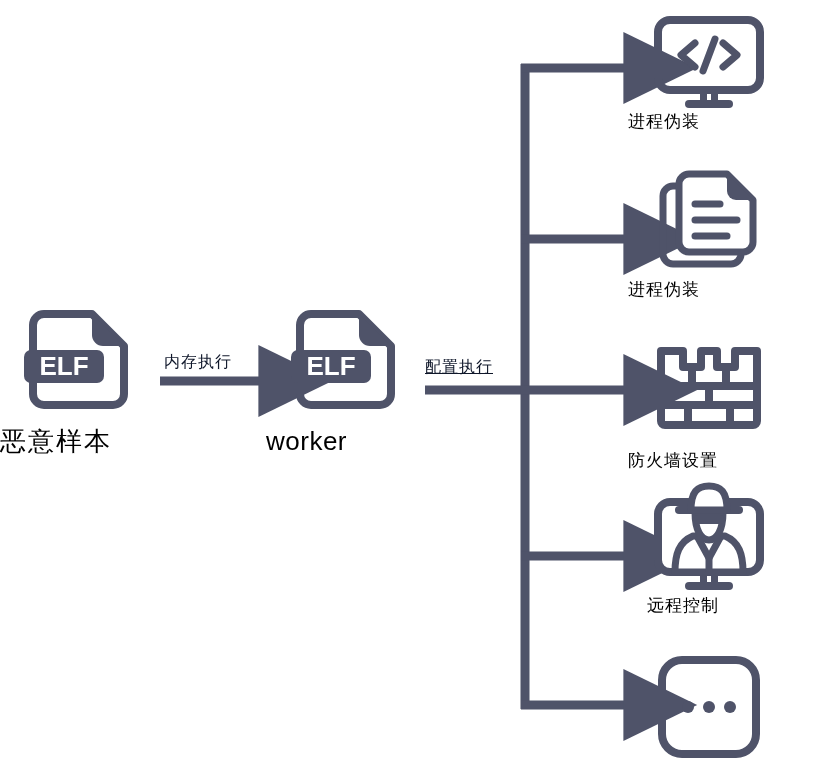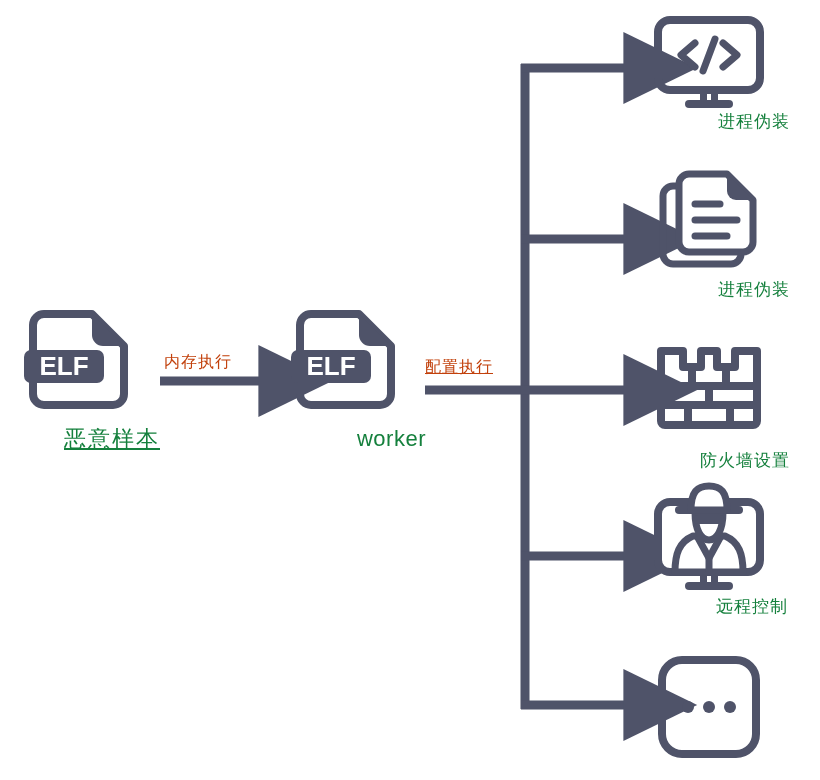--- a/index.html
+++ b/index.html
@@ -20,42 +20,41 @@
     left: 0;
     top: 0;
     width: 820px;
     height: 780px;
   }
   .node {
     position: absolute;
   }
   .node-label {
     position: absolute;
-    text-align: right;
-    color: #15803d;
+    text-align: left;
+    color: #000000;
     white-space: nowrap;
     line-height: 1;
   }
   .big-label {
-    font-size: 22px;
+    font-size: 26px;
     letter-spacing: 2px;
-    text-decoration: underline;
   }
   .big-label-en {
-    font-size: 22px;
+    font-size: 26px;
     letter-spacing: 0.5px;
   }
   .small-label {
     font-size: 17px;
     letter-spacing: 1px;
   }
   .edge-label {
     position: absolute;
     font-size: 16px;
-    color: #c2410c;
+    color: #0f172a;
     white-space: nowrap;
     letter-spacing: 1px;
   }
   svg { display: block; overflow: visible; }
 </style>
 </head>
 <body>
 
 <div id="canvas">
 
@@ -197,21 +196,21 @@
 
       <path d="M42,28 C42,46 48,56 56,56 C64,56 70,46 70,28 Z" fill="#ffffff" stroke="#4f5369" stroke-width="7" stroke-linejoin="round"></path>
 
       <path d="M26,26 L86,26" fill="none" stroke="#4f5369" stroke-width="8" stroke-linecap="round"></path>
 
       <path d="M38,26 C38,8 44,2 56,2 C68,2 74,8 74,26 Z" fill="#ffffff" stroke="#4f5369" stroke-width="7" stroke-linejoin="round"></path>
 
       <rect x="41" y="31" width="30" height="9" rx="4" ry="4" fill="#4f5369"></rect>
     </svg>
   </div>
-  <div class="node-label small-label" style="left:626px; top:598px; width:162px;">远程控制</div>
+  <div class="node-label small-label" style="left:647px; top:598px; width:162px;font-family:Liberation Mono, monospace;">远程控制</div>
 
   <div class="node" style="left:657px; top:655px;">
     <svg width="104" height="104" viewBox="0 0 104 104">
       <rect x="5" y="5" width="94" height="94" rx="20" ry="20" fill="none" stroke="#4f5369" stroke-width="8"></rect>
       <circle cx="31" cy="52" r="6" fill="#4f5369"></circle>
       <circle cx="52" cy="52" r="6" fill="#4f5369"></circle>
       <circle cx="73" cy="52" r="6" fill="#4f5369"></circle>
     </svg>
   </div>
   <div class="node-label small-label" style="left:628px; top:766px; width:162px;"></div>

